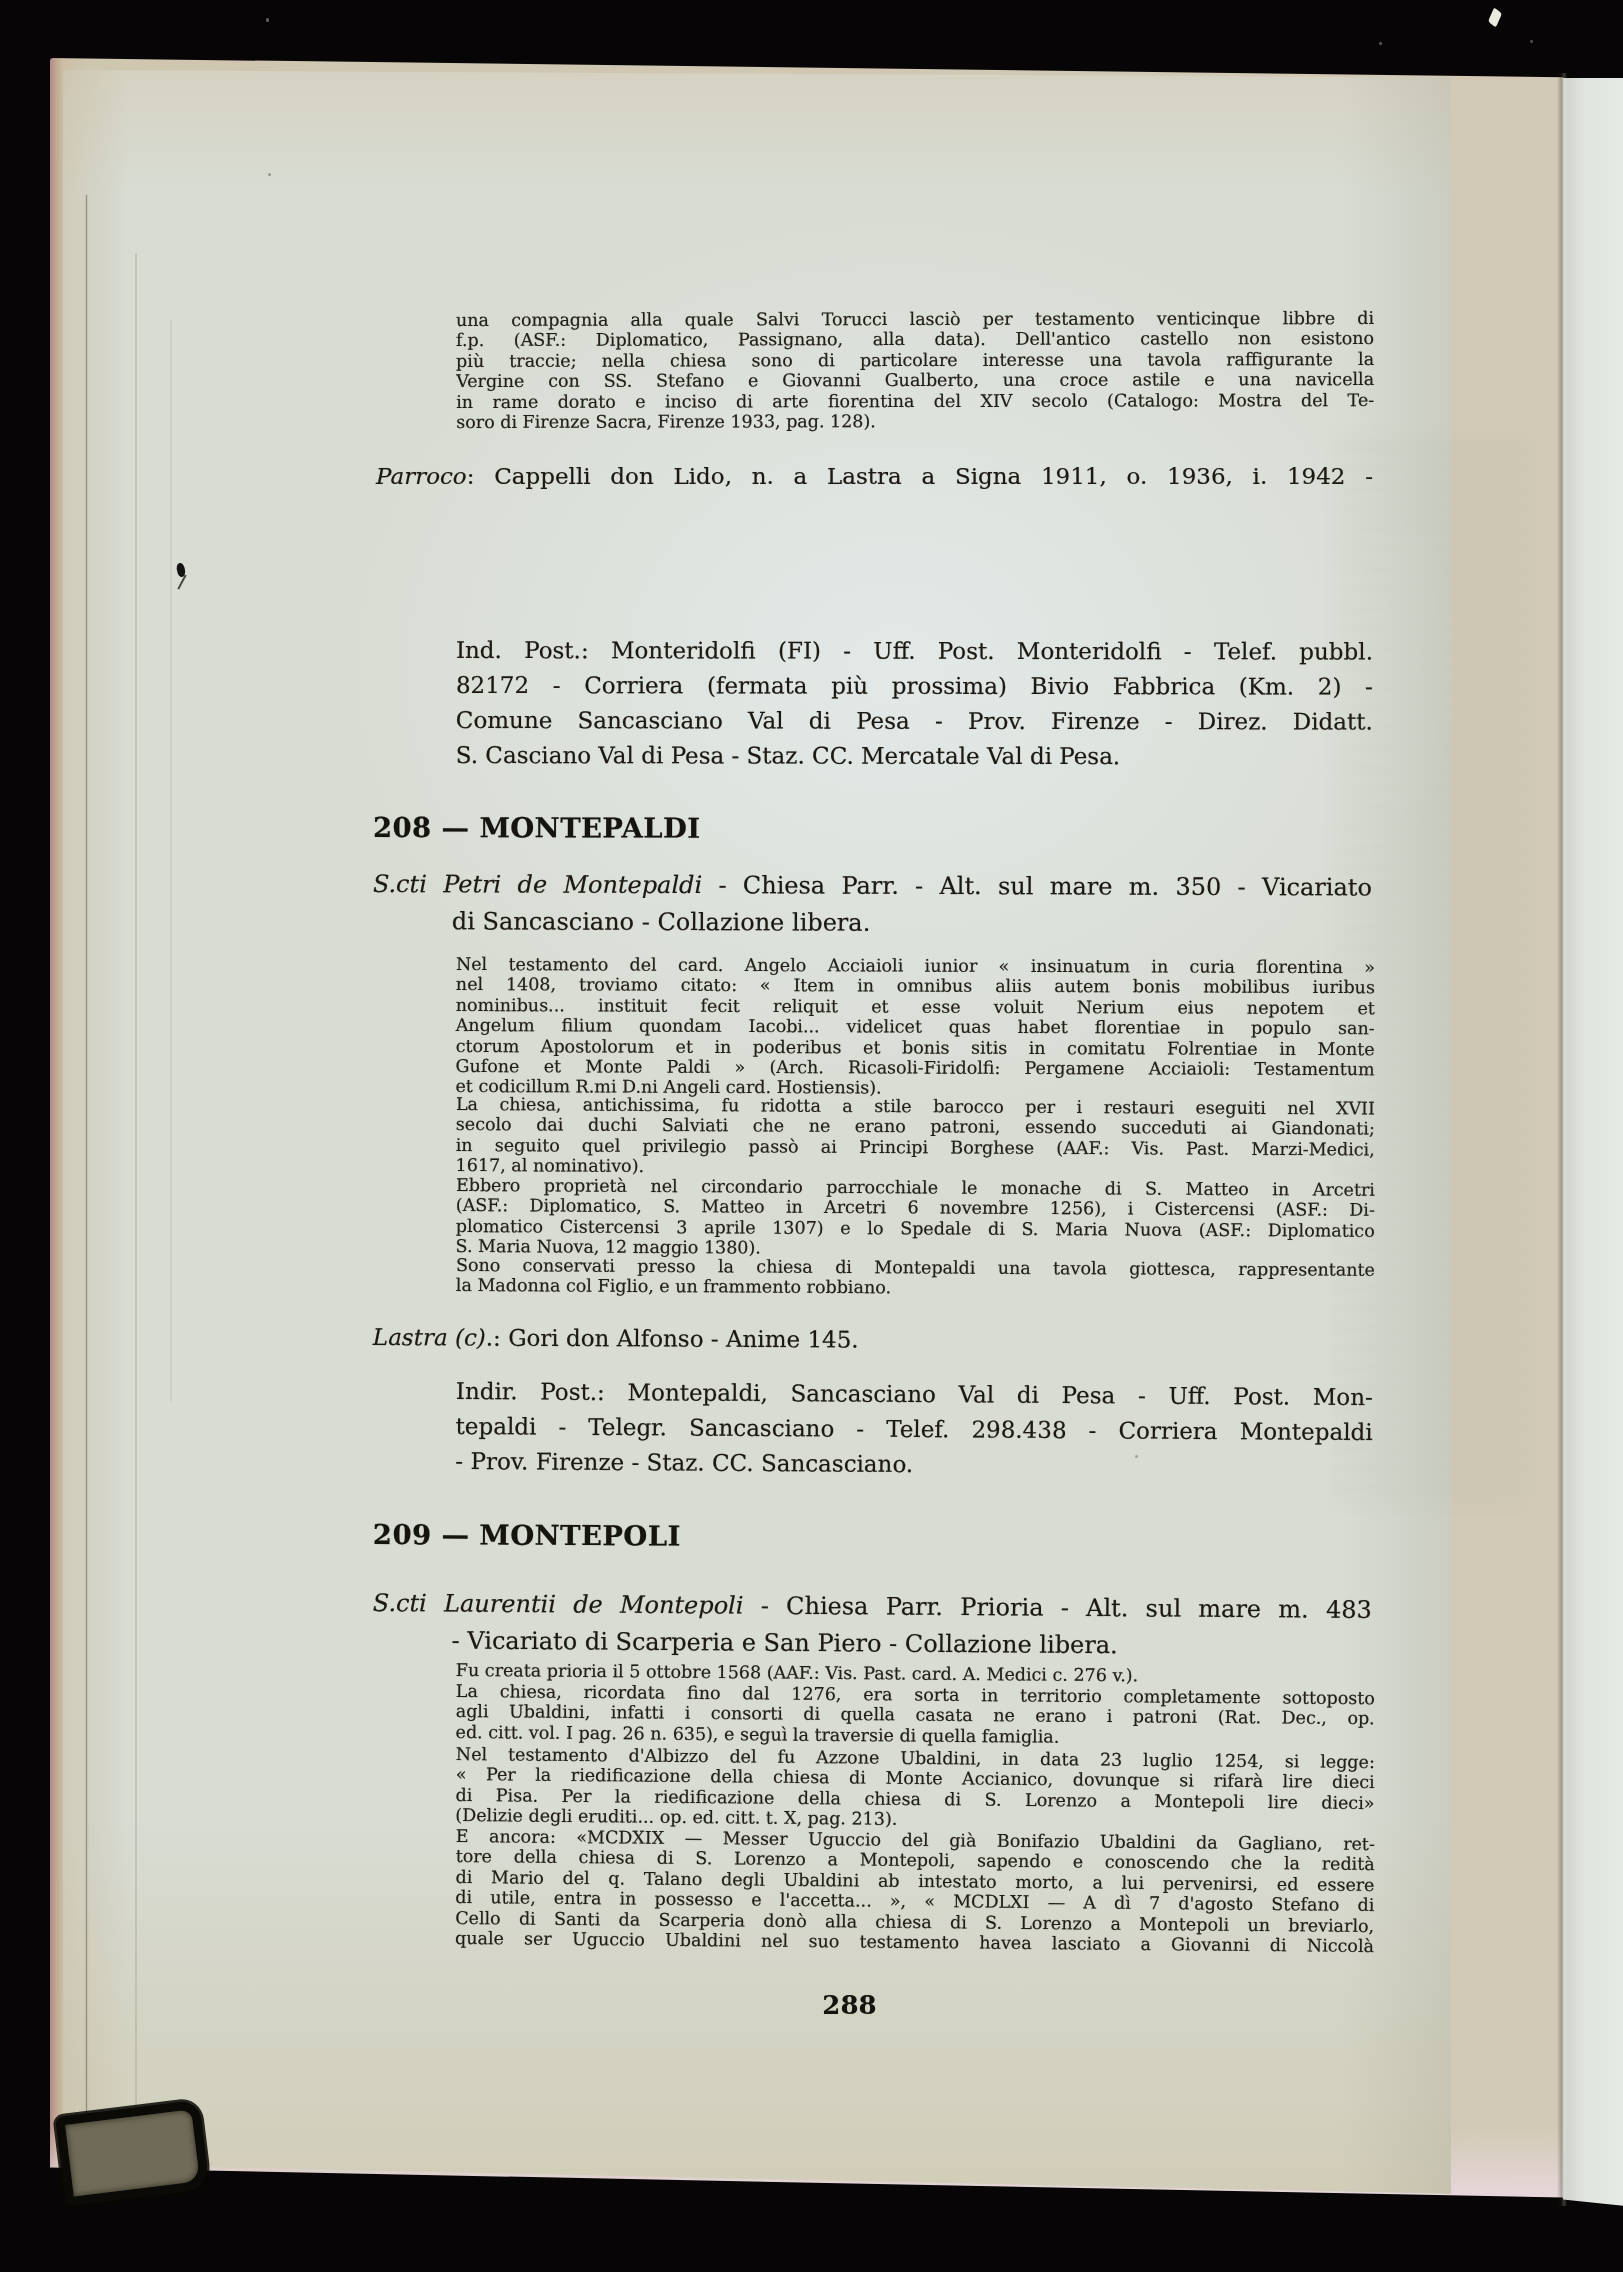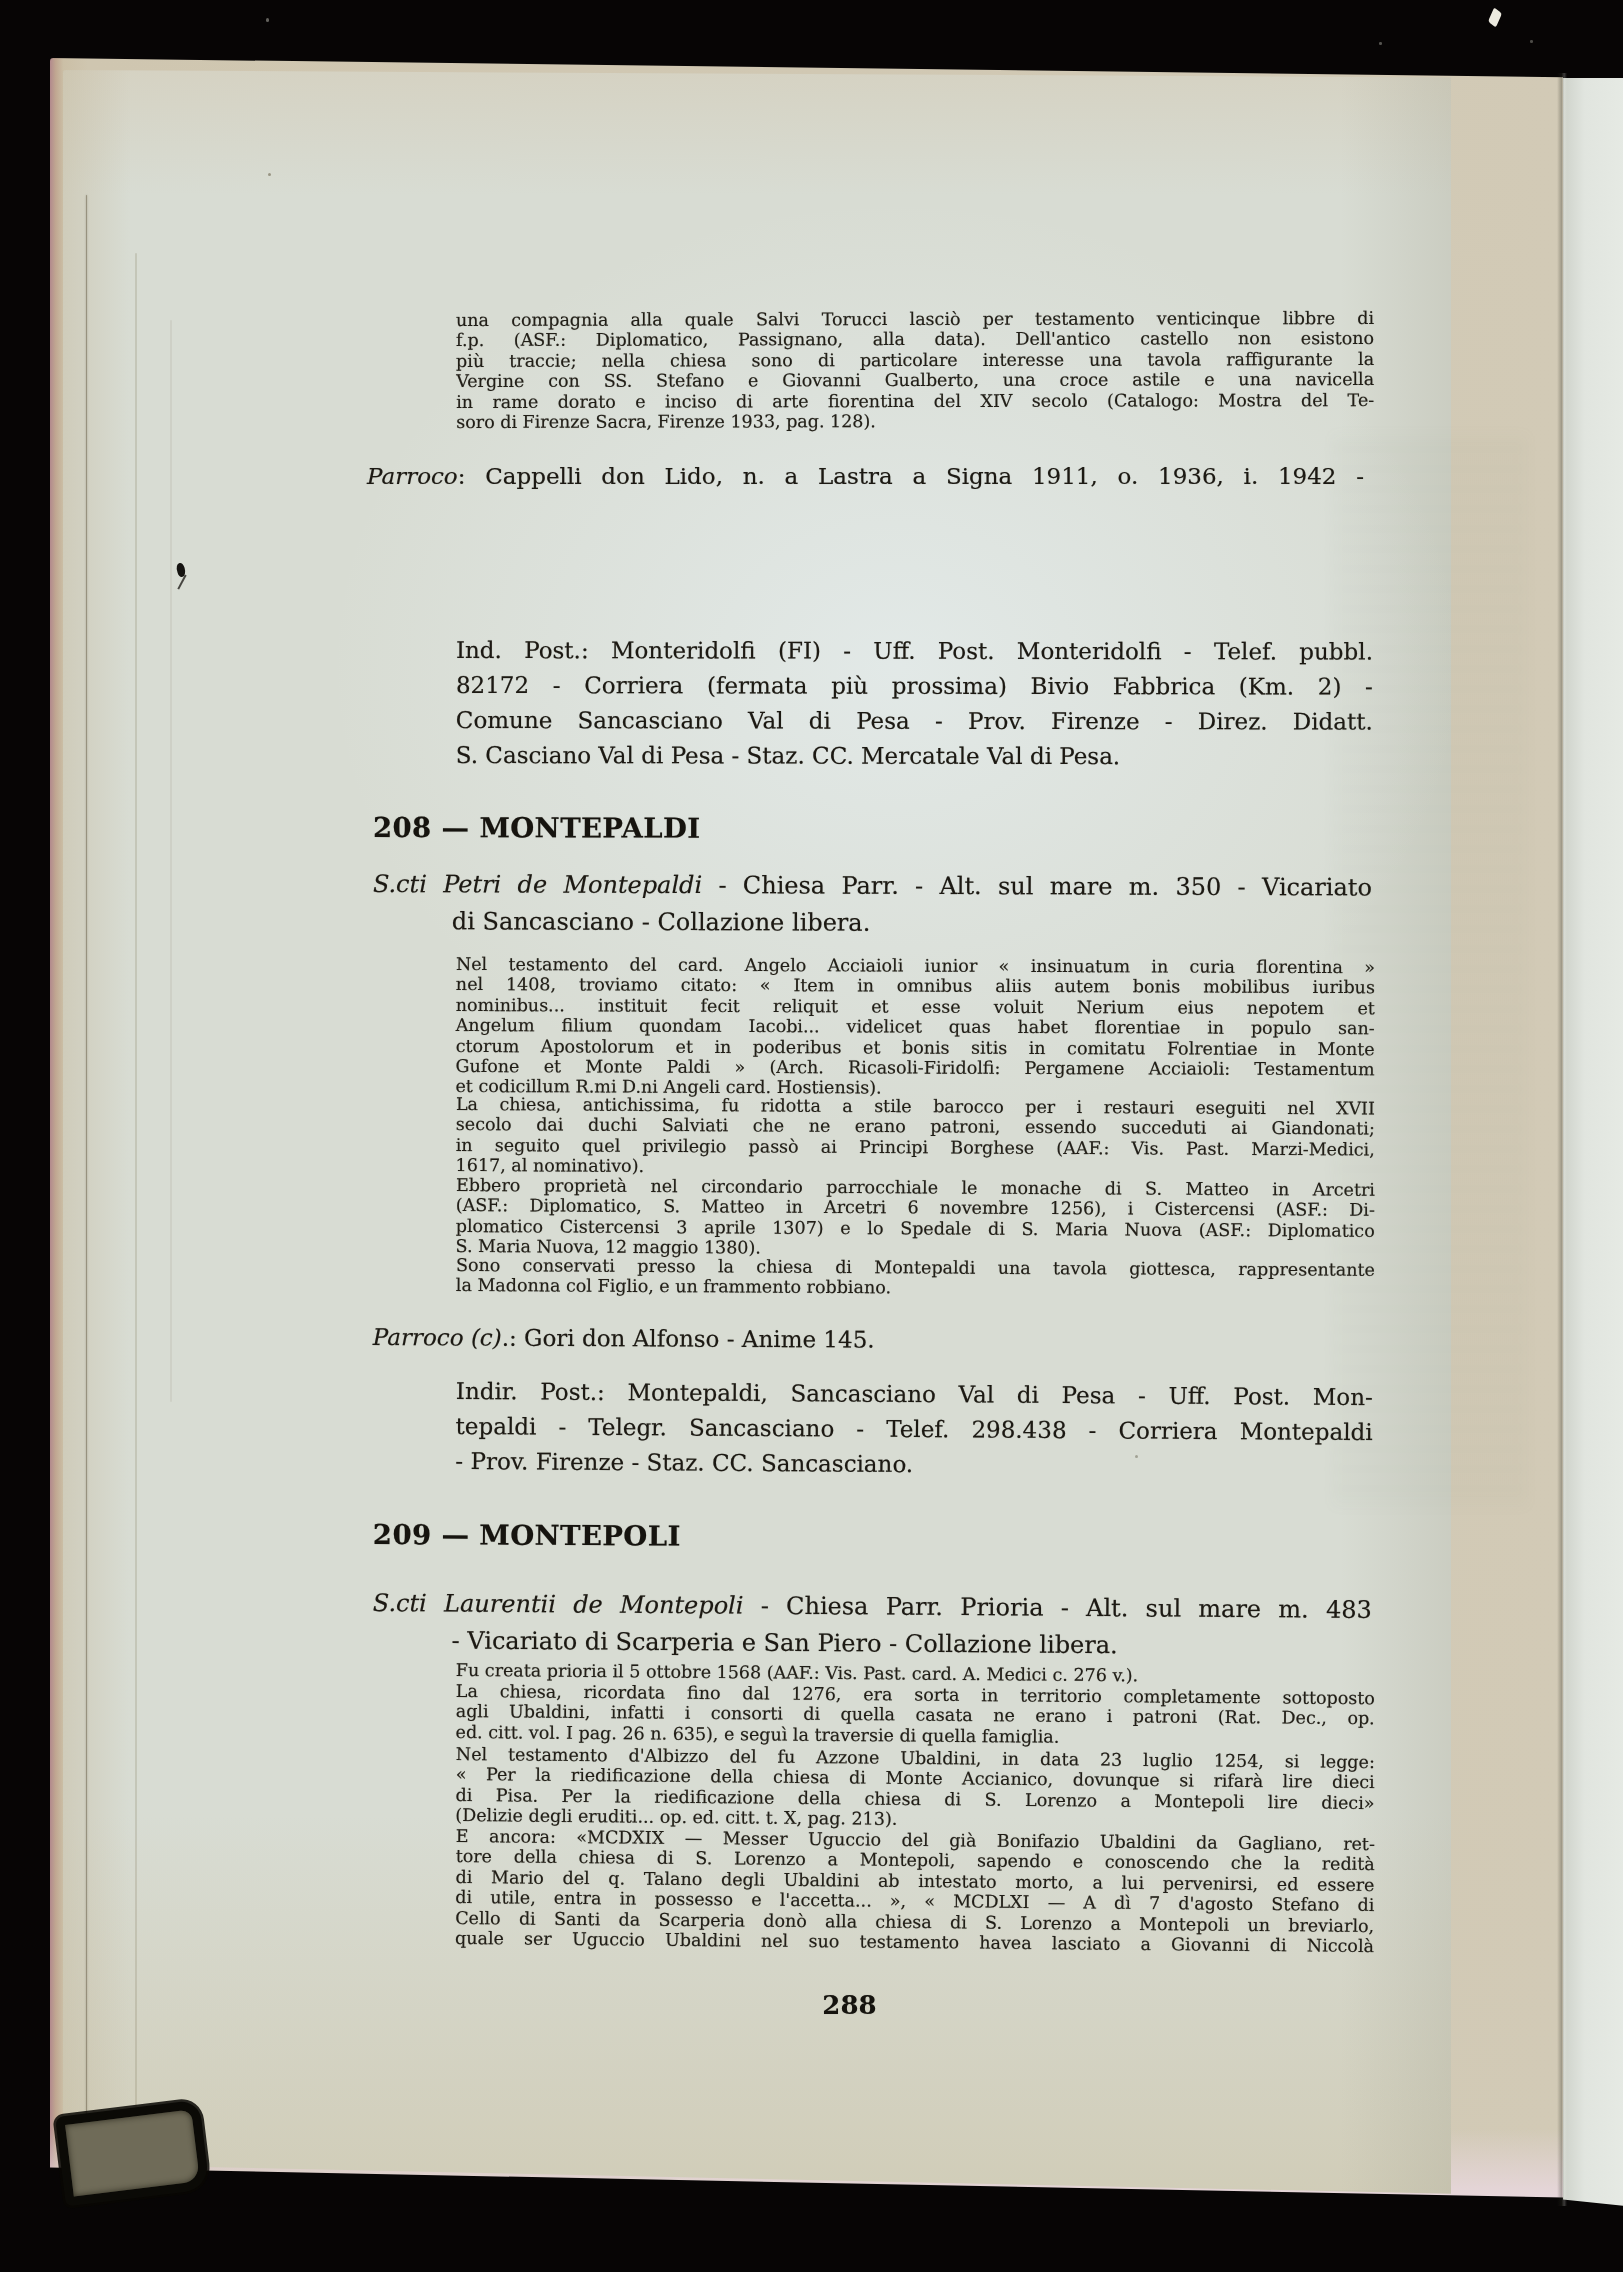--- a/index.html
+++ b/index.html
@@ -79,21 +79,21 @@
 
     <div class="tblock small" style="left:393px;top:240px;width:918px;transform:rotate(-0.12deg);">
         <div class="line">una compagnia alla quale Salvi Torucci lasciò per testamento venticinque libbre di</div>
         <div class="line">f.p. (ASF.: Diplomatico, Passignano, alla data). Dell'antico castello non esistono</div>
         <div class="line">più traccie; nella chiesa sono di particolare interesse una tavola raffigurante la</div>
         <div class="line">Vergine con SS. Stefano e Giovanni Gualberto, una croce astile e una navicella</div>
         <div class="line">in rame dorato e inciso di arte fiorentina del XIV secolo (Catalogo: Mostra del Te-</div>
         <div class="line last">soro di Firenze Sacra, Firenze 1933, pag. 128).</div>
       </div>
 
-    <div class="tblock body hang" style="left:304px;top:389px;width:997px;">
+    <div class="tblock body hang" style="left:313px;top:389px;width:997px;">
         <div class="line"><i>Parroco</i>: Cappelli don Lido, n. a Lastra a Signa 1911, o. 1936, i. 1942 -</div>
       </div>
 
 
     <div class="tblock body" style="left:393px;top:563px;width:917px;transform:rotate(0.1deg);">
         <div class="line">Ind. Post.: Monteridolfi (FI) - Uff. Post. Monteridolfi - Telef. pubbl.</div>
         <div class="line">82172 - Corriera (fermata più prossima) Bivio Fabbrica (Km. 2) -</div>
         <div class="line">Comune Sancasciano Val di Pesa - Prov. Firenze - Direz. Didatt.</div>
         <div class="line last">S. Casciano Val di Pesa - Staz. CC. Mercatale Val di Pesa.</div>
       </div>
@@ -130,21 +130,21 @@
         <div class="line">plomatico Cistercensi 3 aprile 1307) e lo Spedale di S. Maria Nuova (ASF.: Diplomatico</div>
         <div class="line last">S. Maria Nuova, 12 maggio 1380).</div>
       </div>
 
     <div class="tblock small" style="left:393px;top:1185px;width:919px;transform:rotate(0.3deg);">
         <div class="line">Sono conservati presso la chiesa di Montepaldi una tavola giottesca, rappresentante</div>
         <div class="line last">la Madonna col Figlio, e un frammento robbiano.</div>
       </div>
 
     <div class="tblock body" style="left:310px;top:1250px;width:999px;transform:rotate(0.3deg);">
-        <div class="line last"><i>Parroco (c)</i>.: Gori don Alfonso - Anime 145.</div>
+        <div class="line last"><i>Lastra (c)</i>.: Gori don Alfonso - Anime 145.</div>
       </div>
 
     <div class="tblock body" style="left:393px;top:1304px;width:917px;transform:rotate(0.38deg);">
         <div class="line">Indir. Post.: Montepaldi, Sancasciano Val di Pesa - Uff. Post. Mon-</div>
         <div class="line">tepaldi - Telegr. Sancasciano - Telef. 298.438 - Corriera Montepaldi</div>
         <div class="line last">- Prov. Firenze - Staz. CC. Sancasciano.</div>
       </div>
 
     <div class="tblock heading" style="left:310px;top:1448px;width:999px;transform:rotate(0.3deg);">
         <div class="line last">209 — MONTEPOLI</div>

